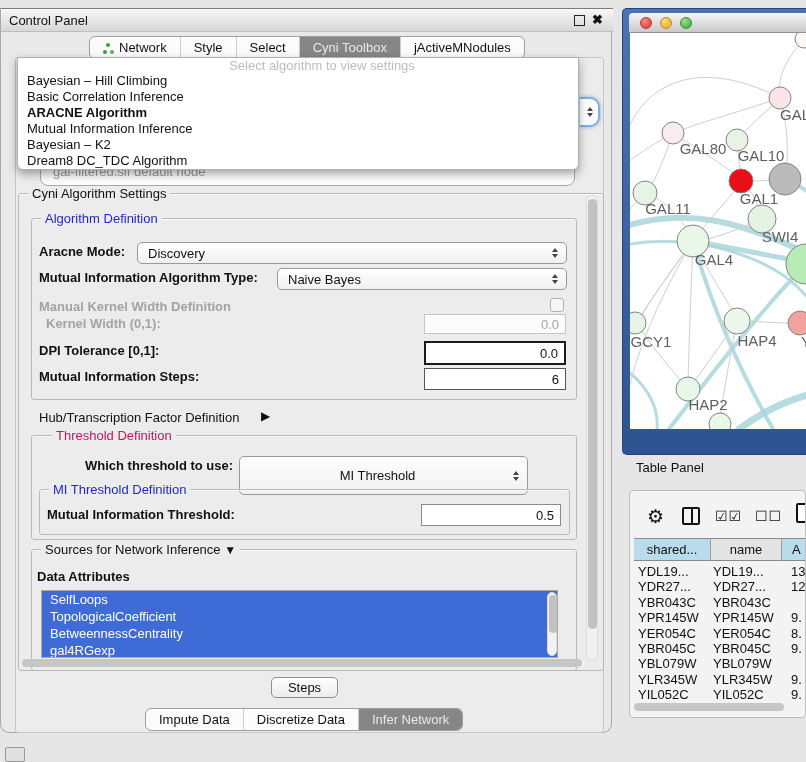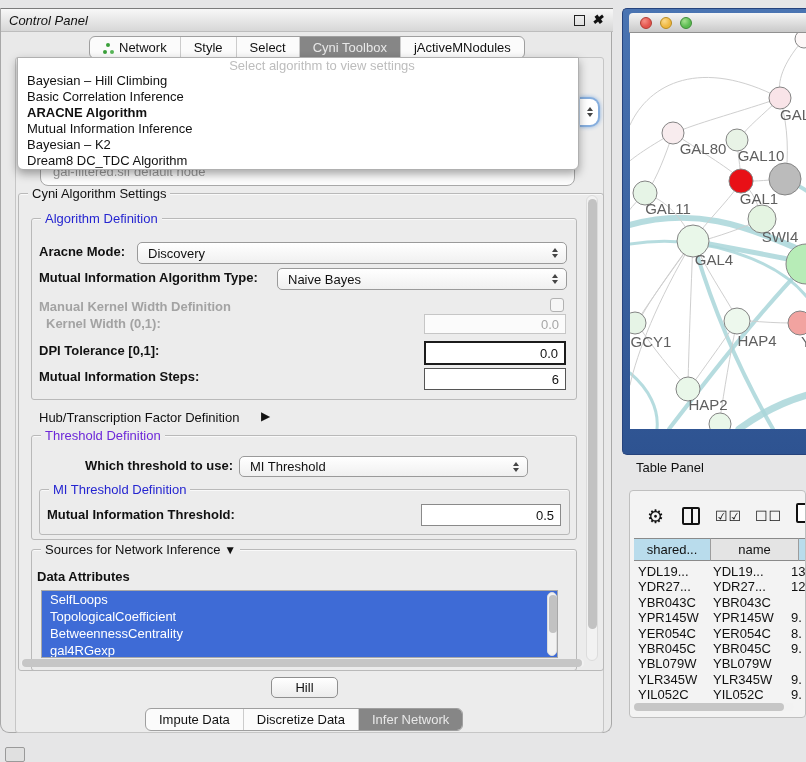--- a/index.html
+++ b/index.html
@@ -4,21 +4,21 @@
 <style>
   html,body{margin:0;padding:0;}
   #screen{position:relative;width:806px;height:762px;background:#e6e6e7;overflow:hidden;
           font-family:"Liberation Sans",sans-serif;color:#111;}
   .abs{position:absolute;}
   
   #control-panel{left:0;top:8px;width:612px;height:725px;background:#e9e9e9;
     border:1px solid #a8a8a8;border-top:none;border-radius:0 0 9px 9px;box-sizing:border-box;}
   .cp-titlebar{left:0;top:0;width:612px;height:24px;background:linear-gradient(#f8f8f8,#d7d7d7);
     border-top:1px solid #7c7c7c;border-bottom:1px solid #bdbdbd;box-sizing:border-box;
-    display:flex;align-items:center;font-style:italic;}
+    display:flex;align-items:center;}
   .cp-title{font-size:13px;padding-left:8px;}
   .cp-btns{margin-left:auto;display:flex;align-items:center;gap:7px;padding-right:10px;}
   .float-ic{width:9px;height:9px;border:1.5px solid #222;display:inline-block;}
   .close-ic{font-size:13px;font-weight:bold;line-height:10px;}
   
   .tabbar{display:flex;border:1px solid #9f9f9f;border-radius:6px;background:#fbfbfb;
     overflow:hidden;height:23px;box-sizing:border-box;align-items:stretch;}
   .tab{display:flex;align-items:center;gap:5px;padding:0 13px;font-size:13px;border-left:1px solid #cccccc;cursor:default;}
   .tab:first-child{border-left:none;}
   .tab.sel{background:#868686;color:#e8e8e8;}
@@ -26,21 +26,21 @@
   .net-ic::before{content:"";position:absolute;width:4px;height:4px;border-radius:50%;
     background:#3aa03a;left:3px;top:1px;box-shadow:-3px 7px 0 #3aa03a,4px 7px 0 #57b557;}
   #top-tabs{left:88px;top:28px;}
   #bottom-tabs{left:144px;top:700px;}
   
   .content-bg{left:14px;top:49px;width:589px;height:676px;background:#ececec;
     border:1px solid #c6c6c6;border-radius:3px;box-sizing:border-box;}
   .fieldset{border:1px solid #b9b9b9;border-radius:3px;box-shadow:inset 0 1px 0 rgba(255,255,255,.7);box-sizing:border-box;}
   .legend{position:absolute;top:-8px;left:9px;background:#ececec;padding:0 4px;font-size:13px;white-space:nowrap;}
   .legend.blue{color:#2525d0;}
-  .legend.green{color:#6d28d9;}
+  .legend.green{color:#be185d;margin-left:11px;}
   .lbl{font-size:13px;font-weight:700;white-space:nowrap;}
   .lbl.dis{color:#a3a3a3;}
   .plain{font-size:13px;white-space:nowrap;}
   .combo{background:linear-gradient(#ffffff,#f0f0f0);border:1px solid #9a9a9a;border-radius:5px;
     box-sizing:border-box;display:flex;align-items:center;font-size:13px;padding:0 22px 0 10px;}
   .arrows{position:absolute;right:8px;top:50%;transform:translateY(-50%);display:flex;flex-direction:column;align-items:center;}
   .arr-up{width:0;height:0;border-left:3.5px solid transparent;border-right:3.5px solid transparent;border-bottom:4px solid #444;margin-bottom:2px;}
   .arr-dn{width:0;height:0;border-left:3.5px solid transparent;border-right:3.5px solid transparent;border-top:4px solid #444;}
   .tfield{background:#fff;border:1px solid #555;box-sizing:border-box;font-size:13px;
     display:flex;align-items:center;justify-content:flex-end;padding:0 6px;}
@@ -171,21 +171,21 @@
       <span>6</span>
     </div>
 
     <span class="abs plain" style="left:38px;top:402px;">Hub/Transcription Factor Definition</span>
     <span class="abs tri" style="left:260px;top:401px;">▶</span>
 
     <div class="abs fieldset" style="left:30px;top:427px;width:546px;height:105px;">
       <span class="legend green">Threshold Definition</span>
     </div>
     <span class="abs lbl" style="left:84px;top:450px;">Which threshold to use:</span>
-    <div class="abs combo" style="left:238px;top:448px;width:289px;height:21px;">
+    <div class="abs combo" style="left:238px;top:448px;width:289px;height:39px;justify-content:center;">
       <span>MI Threshold</span>
       <span class="arrows">
           <span class="arr-up"></span>
           <span class="arr-dn"></span>
         </span>
     </div>
     <div class="abs fieldset" style="left:38px;top:481px;width:531px;height:46px;">
       <span class="legend blue">MI Threshold Definition</span>
     </div>
     <span class="abs lbl" style="left:46px;top:499px;">Mutual Information Threshold:</span>
@@ -211,21 +211,21 @@
     </div>
 
     <div class="abs vtrack" style="left:585px;top:187px;width:12px;height:466px;">
       <span class="vthumb" style="top:3px;height:430px;width:9px;"></span>
     </div>
     <div class="abs htrack" style="left:20px;top:651px;width:563px;height:8px;">
       <span class="hthumb" style="left:1px;width:560px;"></span>
     </div>
 
     <div class="abs btn" style="left:270px;top:669px;width:67px;height:21px;">
-      <span>Hill</span>
+      <span>Steps</span>
     </div>
 
     <div id="bottom-tabs" class="abs tabbar">
         <div class="tab">
           <span>Impute Data</span>
         </div>
         <div class="tab">
           <span>Discretize Data</span>
         </div>
         <div class="tab sel">
@@ -328,21 +328,21 @@
 
   <span id="tp-title" class="abs">Table Panel</span>
   <div id="table-box" class="abs">
     <span class="ticon gear-ic" style="left:17px;top:16px;">⚙</span>
     <span class="ticon splitcol" style="left:52px;top:16px;"></span>
     <span class="ticon cbx" style="left:85px;top:17px;">☑☑</span>
     <span class="ticon cbx" style="left:125px;top:17px;">☐☐</span>
     <span class="ticon doc-ic" style="left:166px;top:12px;"></span>
     <div id="thead" class="abs">
         <div class="hcell blue" style="width: 77px;">shared...</div>
-        <div class="hcell gray" style="width: 88px;">name</div>
+        <div class="hcell gray" style="width: 71px;">name</div>
         <div class="hcell blue" style="width: 40px; justify-content: flex-start; padding-left: 10px;">A</div>
       </div>
     <div id="tbody" class="abs">
         <div class="trow">
           <div class="tcell" style="width: 77px; padding-left: 4px;">YDL19...</div>
           <div class="tcell" style="width: 76px; padding-left: 2px;">YDL19...</div>
           <div class="tcell" style="width: 40px; padding-left: 4px;">13</div>
         </div>
         <div class="trow">
           <div class="tcell" style="width: 77px; padding-left: 4px;">YDR27...</div>

